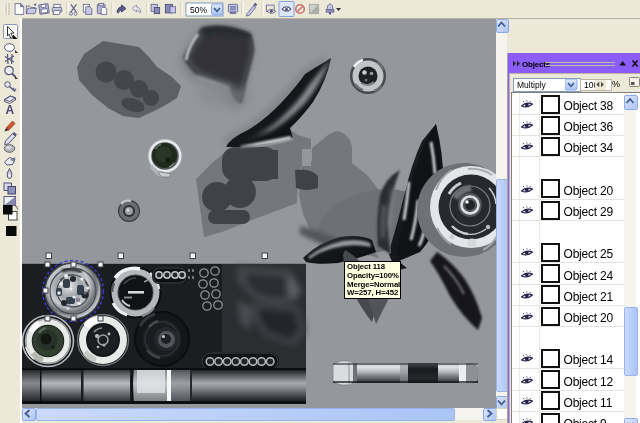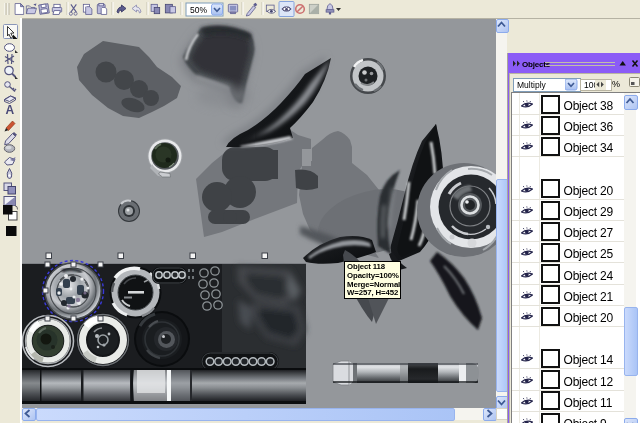--- a/index.html
+++ b/index.html
@@ -683,29 +683,20 @@
       </div>
       <div class="row" style="top:106.0px">
         <svg class="eyeic" width="12" height="9" viewBox="0 0 12 9">
           <path d="M0.5,6 Q5,1.5 11.5,4 Q6.5,8.5 0.5,6 Z" fill="#f2f2f6" stroke="#23234a" stroke-width="1.1"></path>
           <circle cx="5.8" cy="4.8" r="1.9" fill="#23234a"></circle>
           <path d="M3,2.2 L2.2,1 M6,1.6 L5.8,0.4 M9,2.2 L9.5,1" stroke="#23234a" stroke-width="0.8"></path>
         </svg>
         <div class="thumb"></div>
         <div class="lbl">Object 29</div>
       </div>
-      <div class="row" style="top:127.2px">
-        <svg class="eyeic" width="12" height="9" viewBox="0 0 12 9">
-          <path d="M0.5,6 Q5,1.5 11.5,4 Q6.5,8.5 0.5,6 Z" fill="#f2f2f6" stroke="#23234a" stroke-width="1.1"></path>
-          <circle cx="5.8" cy="4.8" r="1.9" fill="#23234a"></circle>
-          <path d="M3,2.2 L2.2,1 M6,1.6 L5.8,0.4 M9,2.2 L9.5,1" stroke="#23234a" stroke-width="0.8"></path>
-        </svg>
-        <div class="thumb"></div>
-        <div class="lbl">Object 27</div>
-      </div>
       <div class="row" style="top:148.4px">
         <svg class="eyeic" width="12" height="9" viewBox="0 0 12 9">
           <path d="M0.5,6 Q5,1.5 11.5,4 Q6.5,8.5 0.5,6 Z" fill="#f2f2f6" stroke="#23234a" stroke-width="1.1"></path>
           <circle cx="5.8" cy="4.8" r="1.9" fill="#23234a"></circle>
           <path d="M3,2.2 L2.2,1 M6,1.6 L5.8,0.4 M9,2.2 L9.5,1" stroke="#23234a" stroke-width="0.8"></path>
         </svg>
         <div class="thumb"></div>
         <div class="lbl">Object 25</div>
       </div>
       <div class="row" style="top:169.6px">

